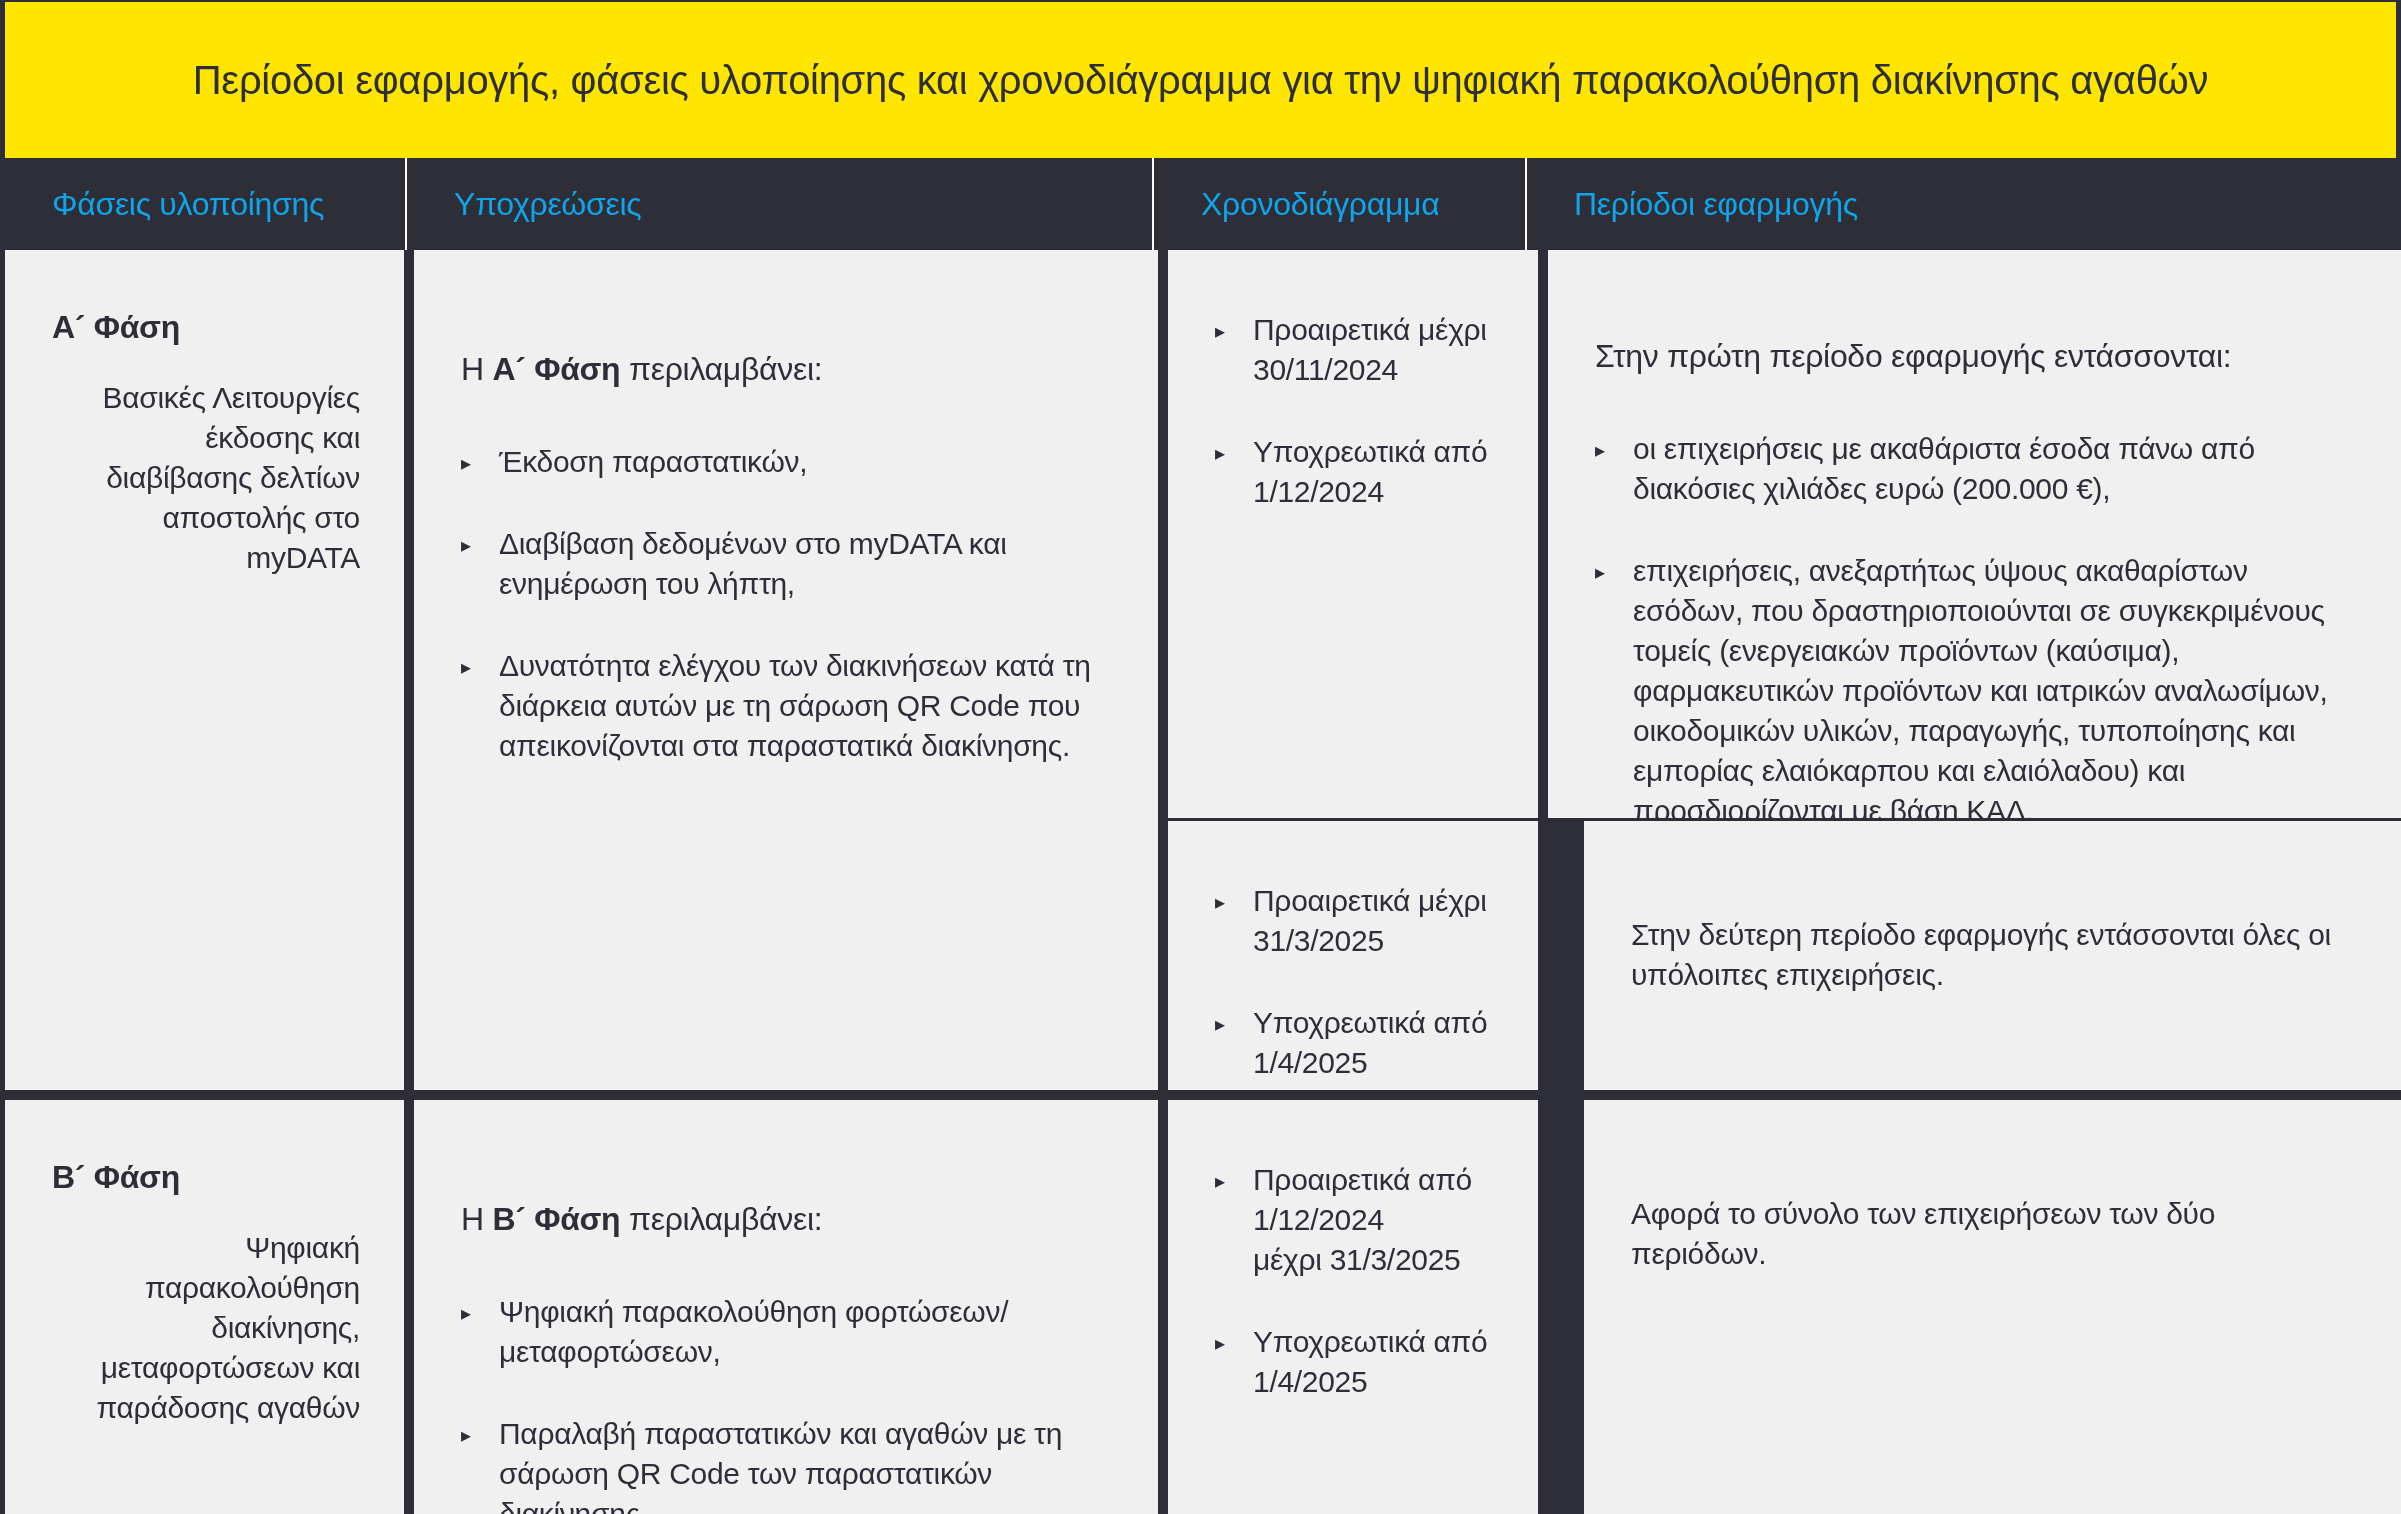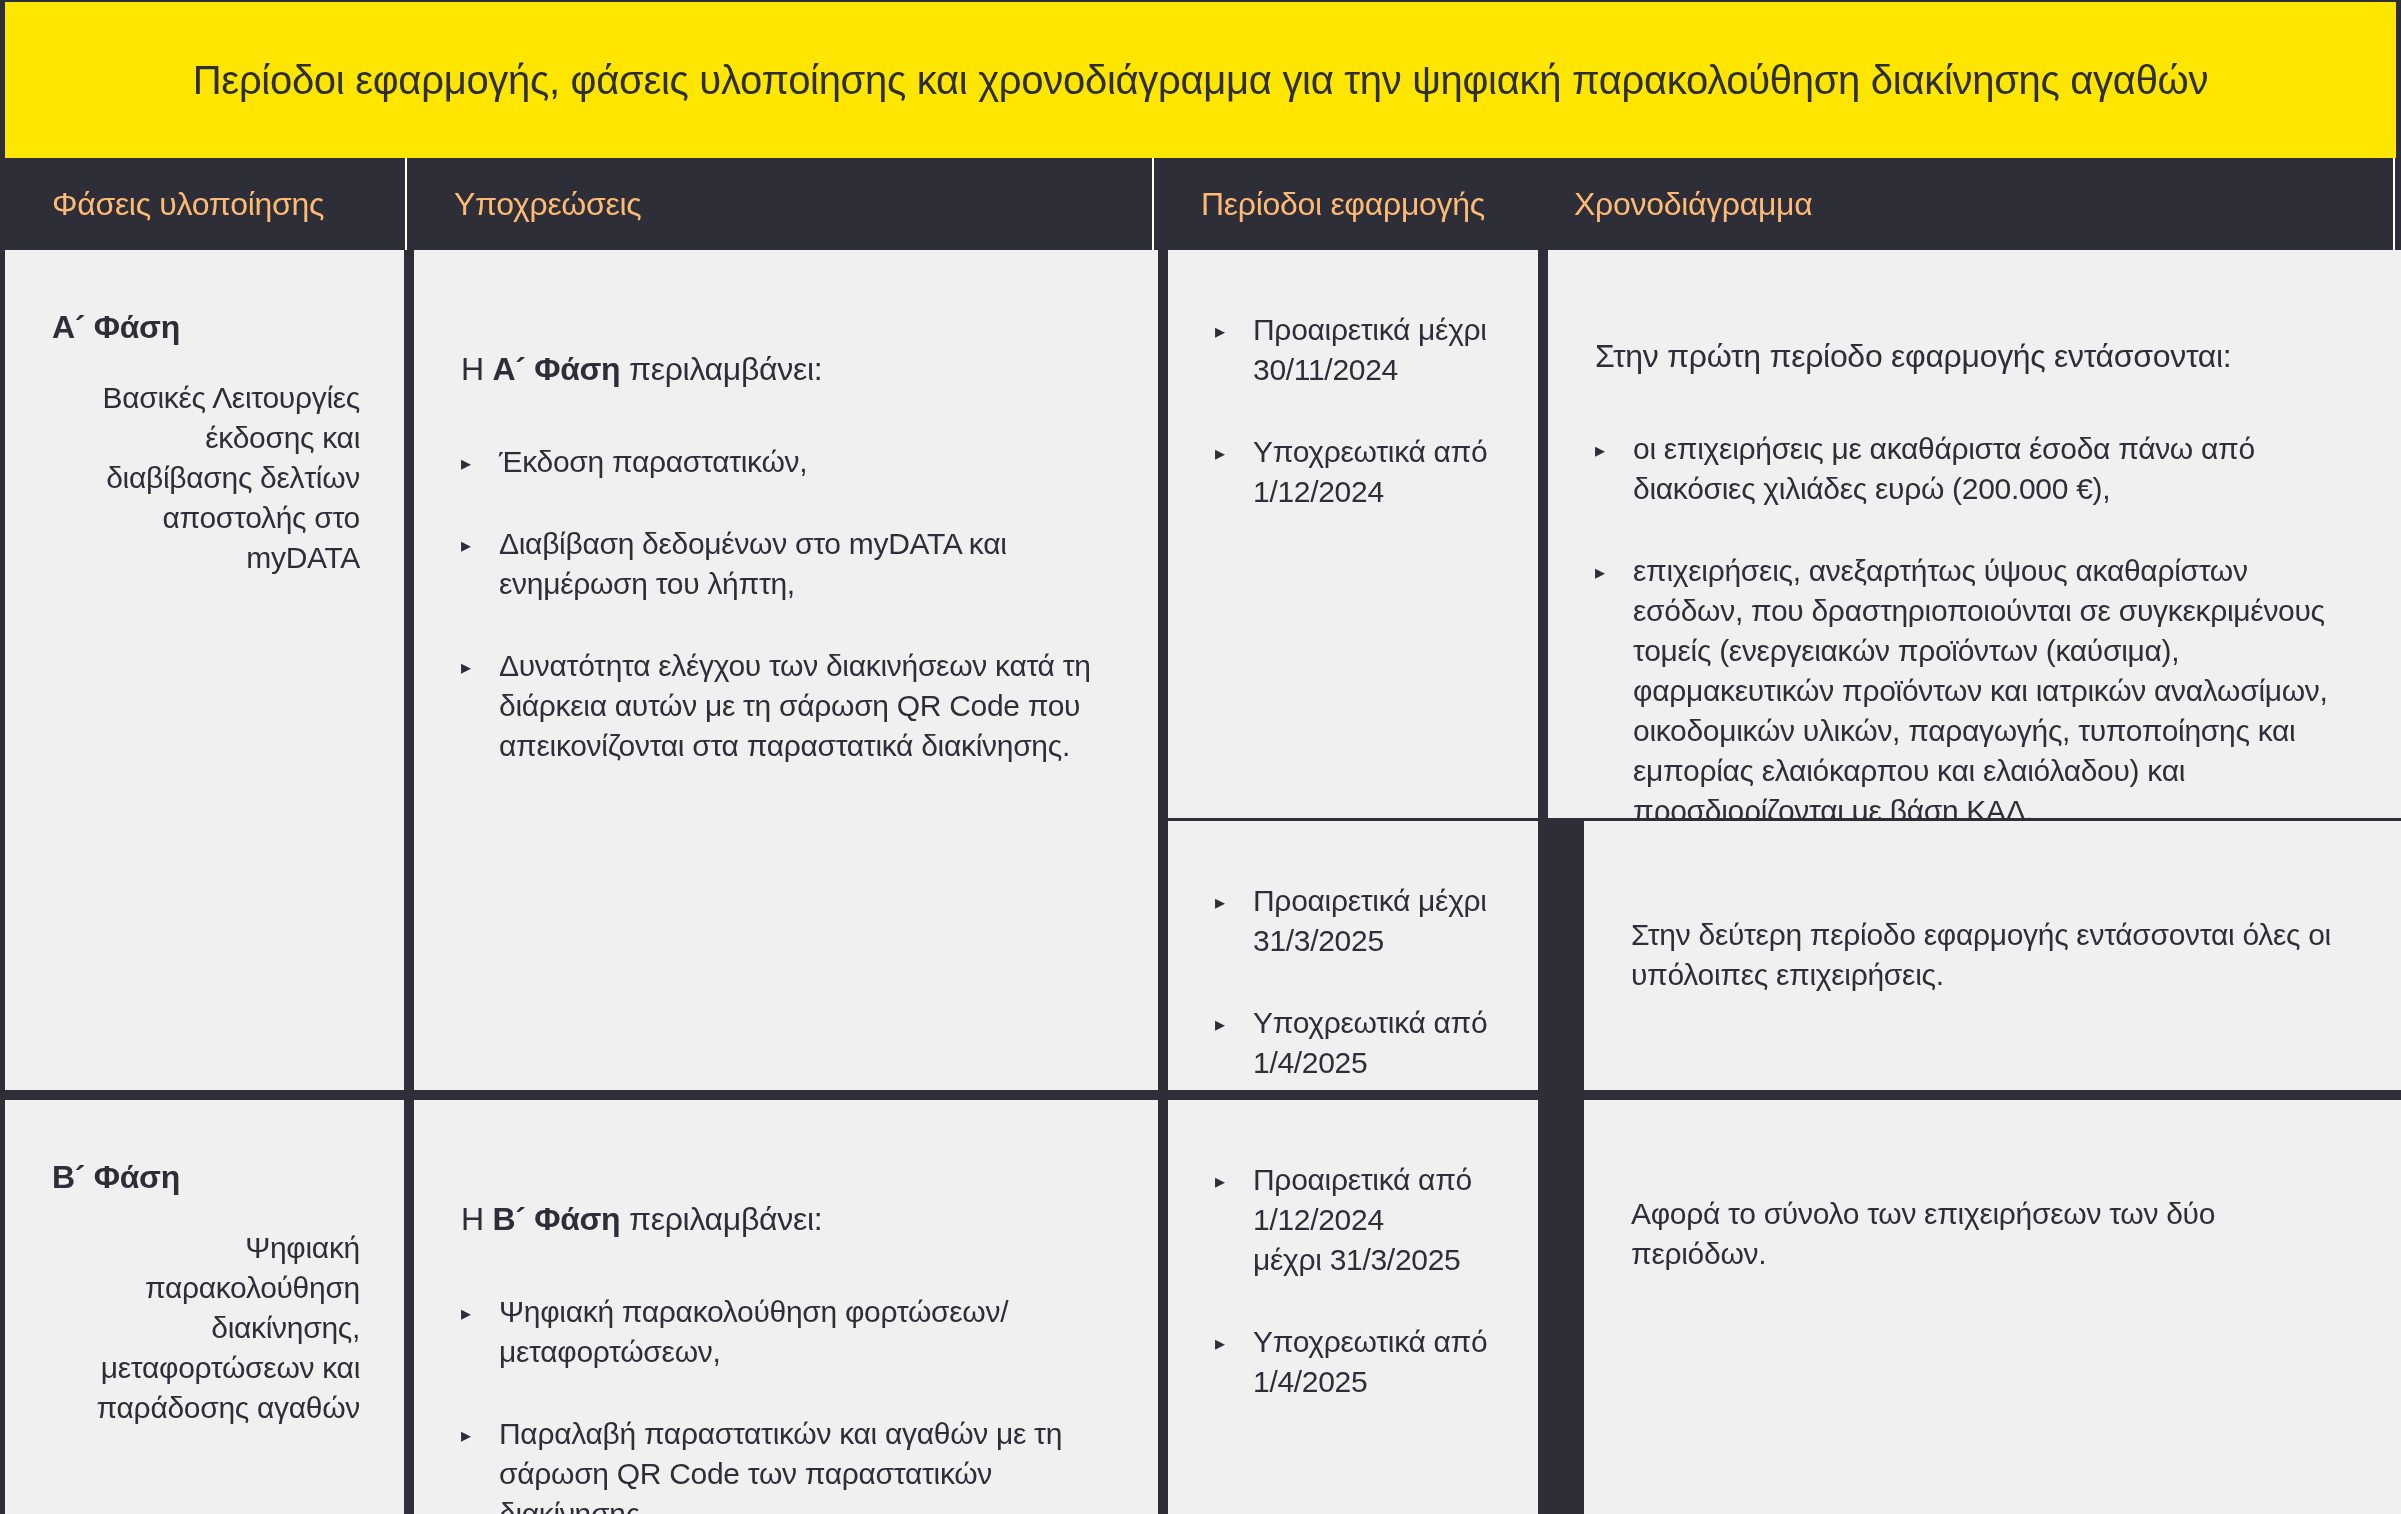--- a/index.html
+++ b/index.html
@@ -14,21 +14,21 @@
   .banner{
     height:156px;flex:none;background:#FFE600;
     display:flex;align-items:center;justify-content:center;
   }
   .title{font-size:40px;font-weight:400;color:#2E2E38;}
   .hdr{
     height:92px;flex:none;background:#2E2E38;
     display:grid;grid-template-columns:402px 747px 373px 868px;
   }
   .hcell{
-    color:#fdba74;font-size:32px;font-weight:400;
+    color:#0ea5e9;font-size:32px;font-weight:400;
     display:flex;align-items:center;
     padding-left:47px;box-sizing:border-box;
   }
   .hcell.sep{border-right:2.9px solid #FFFFFF;}
   .body{
     flex:none;height:1274px;
     display:grid;
     grid-template-columns:399px 744px 370px 868px;
     grid-template-rows:840px 432px;
     gap:10px;background:#2E2E38;
@@ -61,22 +61,22 @@
 
 <div class="page">
 
   <div class="banner">
     <div class="title">Περίοδοι εφαρμογής, φάσεις υλοποίησης και χρονοδιάγραμμα για την ψηφιακή παρακολούθηση διακίνησης αγαθών</div>
   </div>
 
   <div class="hdr">
     <div class="hcell sep">Φάσεις υλοποίησης</div>
     <div class="hcell sep">Υποχρεώσεις</div>
+    <div class="hcell sep">Χρονοδιάγραμμα</div>
     <div class="hcell">Περίοδοι εφαρμογής</div>
-    <div class="hcell sep">Χρονοδιάγραμμα</div>
   </div>
 
   <div class="body">
 
     <div class="cell pad">
       <div class="phase-name">Α´ Φάση</div>
       <div class="phase-desc">Βασικές Λειτουργίες έκδοσης και διαβίβασης δελτίων αποστολής στο myDATA</div>
     </div>
 
     <div class="cell pad-obl">

